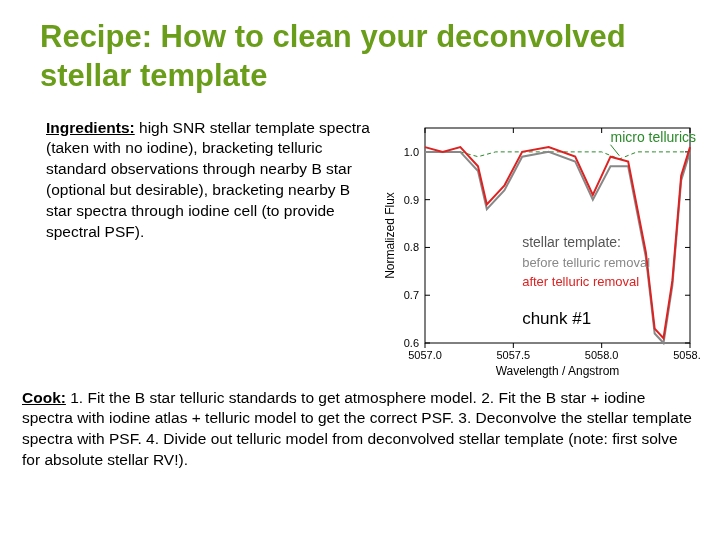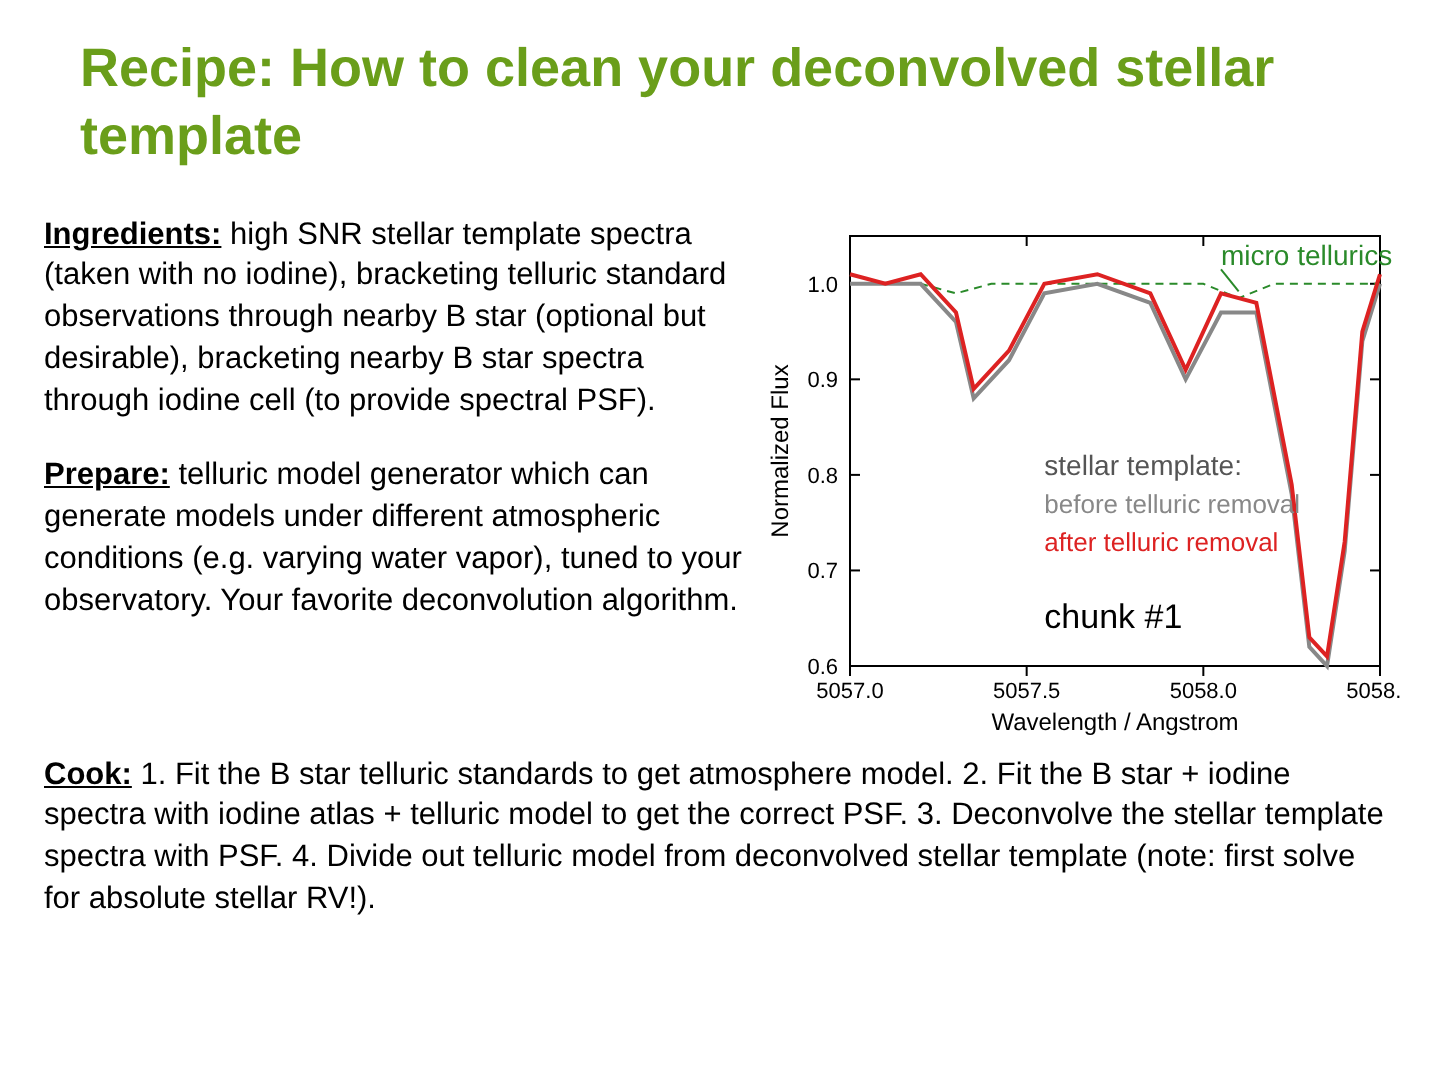--- a/index.html
+++ b/index.html
@@ -6,37 +6,37 @@
   body {
     width: 720px;
     height: 540px;
     background: #fff;
     font-family: Arial, Helvetica, sans-serif;
     padding: 18px 22px 18px 22px;
     position: relative;
   }
   .title {
     color: #6a9e1a;
-    font-size: 27px;
+    font-size: 31px;
     font-weight: bold;
     line-height: 1.25;
     margin-left: 18px;
     margin-bottom: 22px;
   }
   .mid {
     display: flex;
     gap: 8px;
   }
   .textcol {
     flex: 0 0 350px;
     font-size: 15.5px;
     line-height: 1.35;
     color: #000;
   }
-  .para { margin-bottom: 16px; }
+  .para { margin-bottom: 16px; margin-left: 24px; }
   .lbl { font-weight: bold; text-decoration: underline; }
   .chart {
     flex: 1;
     height: 270px;
     position: relative;
     background: #fff;
   }
   .chart svg { display: block; }
   .bottom {
     font-size: 15.5px;
@@ -54,23 +54,20 @@
 </style>
 </head>
 <body>
 
 <div class="title">Recipe: How to clean your deconvolved stellar template</div>
 
 <div class="mid">
   <div class="textcol">
     <div class="para">
       <span class="lbl">Ingredients:</span><span> high SNR stellar template spectra (taken with no iodine), bracketing telluric standard observations through nearby B star (optional but desirable), bracketing nearby B star spectra through iodine cell (to provide spectral PSF).</span>
-    </div>
-    <div class="para">
-      <span class="lbl">Prepare:</span><span> telluric model generator which can generate models under different atmospheric conditions (e.g. varying water vapor), tuned to your observatory. Your favorite deconvolution algorithm.</span>
     </div>
   </div>
 
   <div class="chart">
     <svg id="plot" width="320" height="270" viewBox="0 0 320 270">
         <rect x="45" y="10" width="265" height="215" class="axis"></rect>
         <line x1="45" y1="225" x2="45" y2="230" class="tick"></line>
         <line x1="45" y1="10" x2="45" y2="15" class="tick"></line>
         <text x="45" y="241" text-anchor="middle" class="ticklabel">5057.0</text>
         <line x1="133.33333333333331" y1="225" x2="133.33333333333331" y2="230" class="tick"></line>

